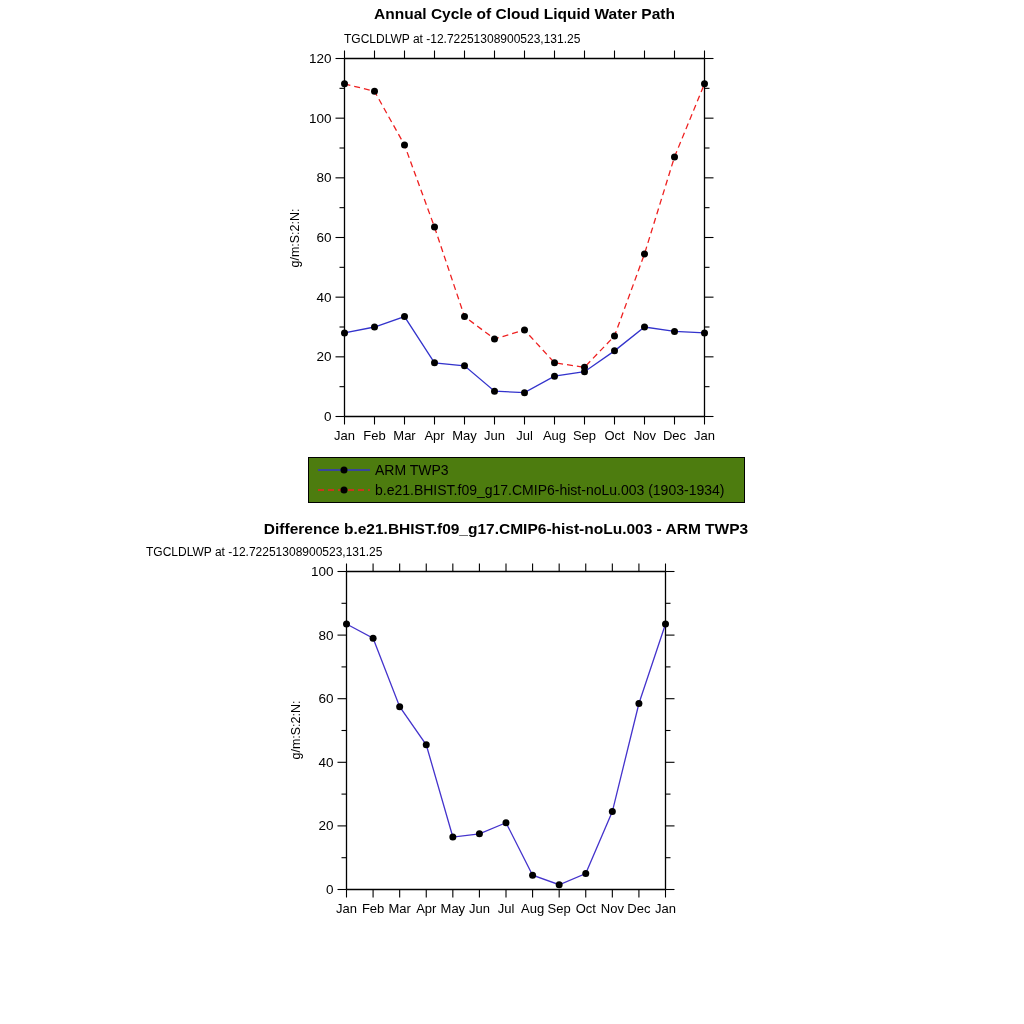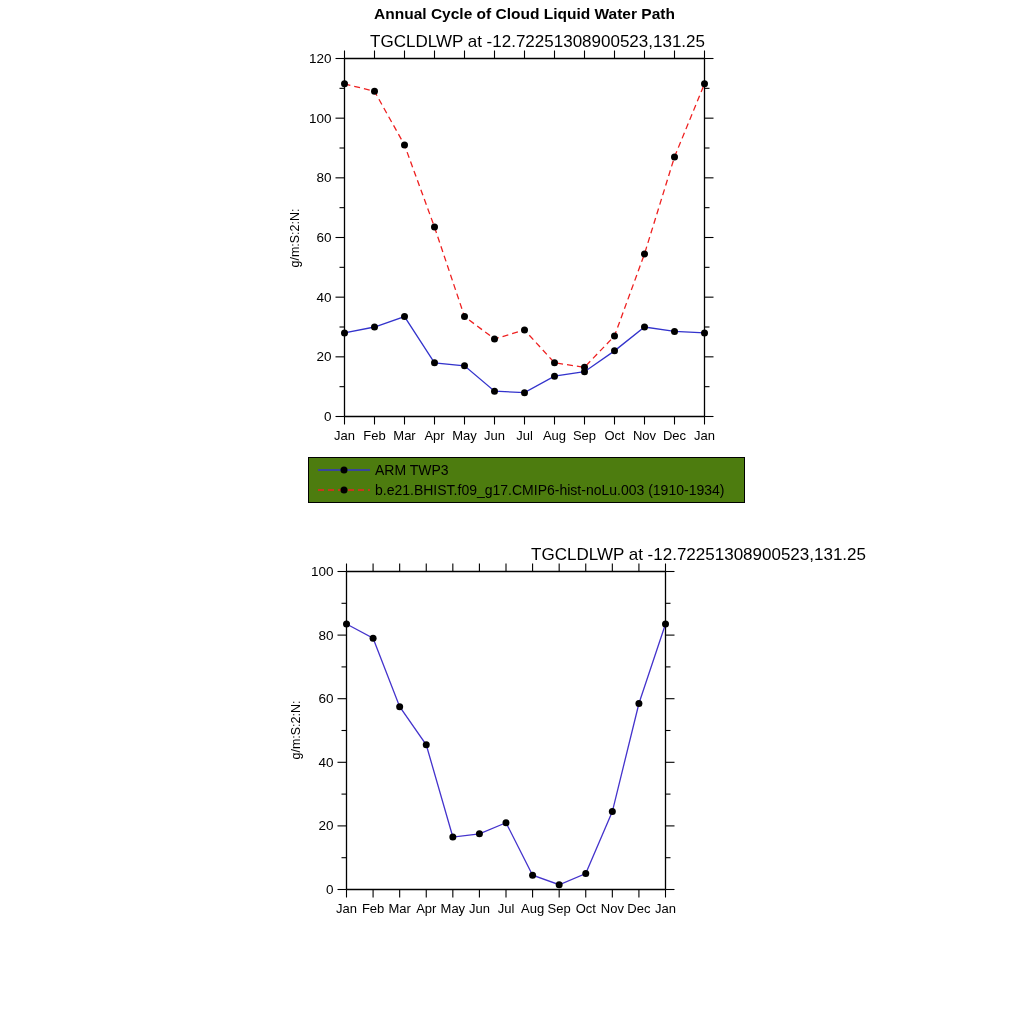--- a/index.html
+++ b/index.html
@@ -1,19 +1,19 @@
 <!DOCTYPE html>
 <html><head>
 <meta charset="utf-8">
 <style>
   html,body{margin:0;padding:0;background:#ffffff;}
   .page{position:relative;width:1024px;height:1024px;background:#fff;overflow:hidden;
         font-family:"Liberation Sans","DejaVu Sans",sans-serif;color:#000;}
   .chart-title{position:absolute;text-align:center;font-weight:bold;font-size:15.5px;white-space:nowrap;}
-  .chart-subtitle{position:absolute;text-align:right;font-size:17px;white-space:nowrap;}
+  .chart-subtitle{position:absolute;text-align:left;font-size:12px;white-space:nowrap;}
   .t1{left:344px;width:361px;top:5px;text-align:center;}
   .t1sub{left:344px;width:361px;top:32px;}
   .t2{left:146px;width:720px;top:520px;}
   .t2sub{left:146px;width:720px;top:545px;}
   .ylabel{position:absolute;font-size:12.5px;white-space:nowrap;
           transform:translate(-50%,-50%) rotate(-90deg);}
   .y1{left:295px;top:238px;}
   .y2{left:296px;top:730px;}
   svg.plots{position:absolute;left:0;top:0;}
   svg text{font-family:"Liberation Sans","DejaVu Sans",sans-serif;fill:#000;}
@@ -261,20 +261,21 @@
         <line id="leg-line-0" x1="3" y1="6" x2="55" y2="6" stroke-width="1.3" stroke="#3333cc"></line>
         <circle id="leg-dot-0" cx="29" cy="6" r="3.5" fill="#000000"></circle>
       </svg>
       <span>ARM TWP3</span>
     </div>
     <div class="legend-row">
       <svg width="58" height="12">
         <line id="leg-line-1" x1="3" y1="6" x2="55" y2="6" stroke-width="1.3" stroke-dasharray="6,4" stroke="#ee2020"></line>
         <circle id="leg-dot-1" cx="29" cy="6" r="3.5" fill="#000000"></circle>
       </svg>
-      <span>b.e21.BHIST.f09_g17.CMIP6-hist-noLu.003 (1910-1934)</span>
+      <span>b.e21.BHIST.f09_g17.CMIP6-hist-noLu.003 (1903-1934)</span>
     </div>
   </div>
 
+  <div class="chart-title t2">Difference b.e21.BHIST.f09_g17.CMIP6-hist-noLu.003 - ARM TWP3</div>
   <div class="chart-subtitle t2sub">TGCLDLWP at -12.72251308900523,131.25</div>
   <div class="ylabel y2">g/m:S:2:N:</div>
 
 </div>
 
 </body></html>

